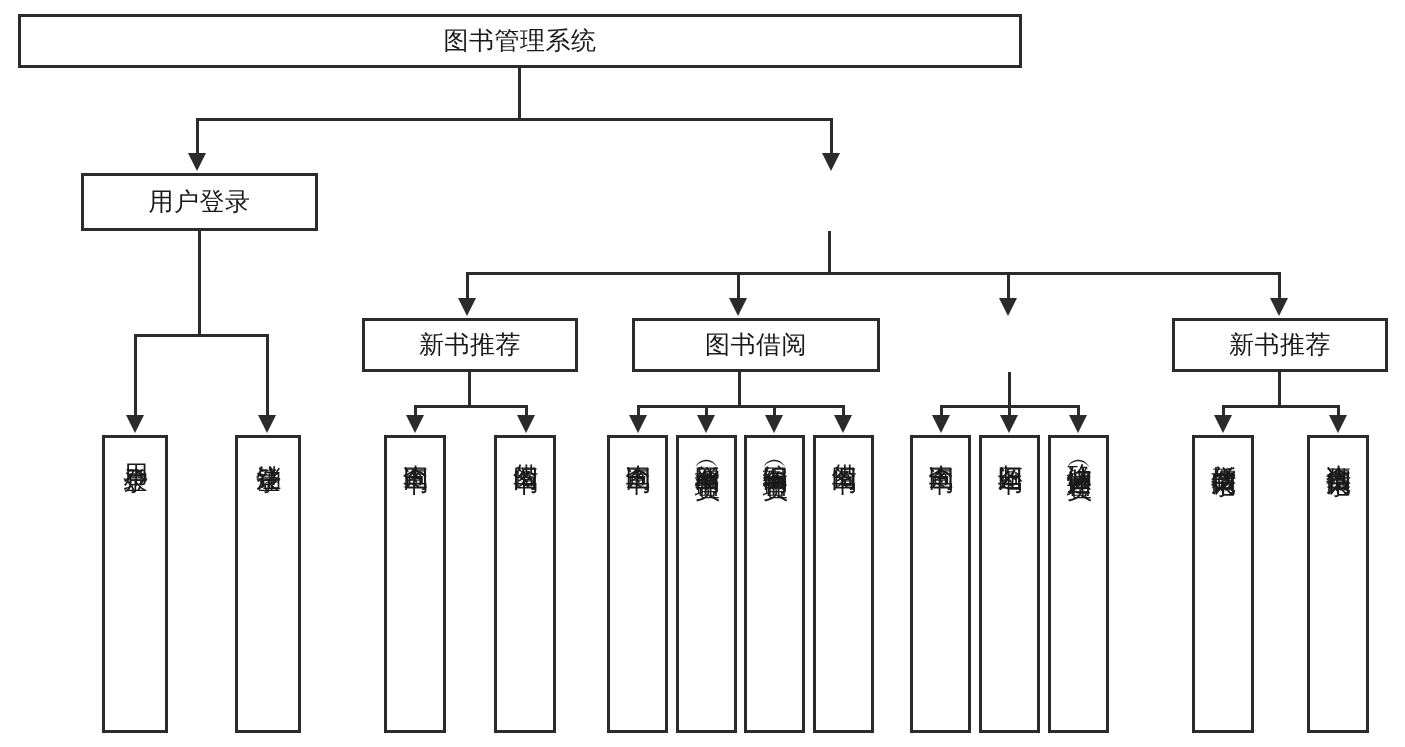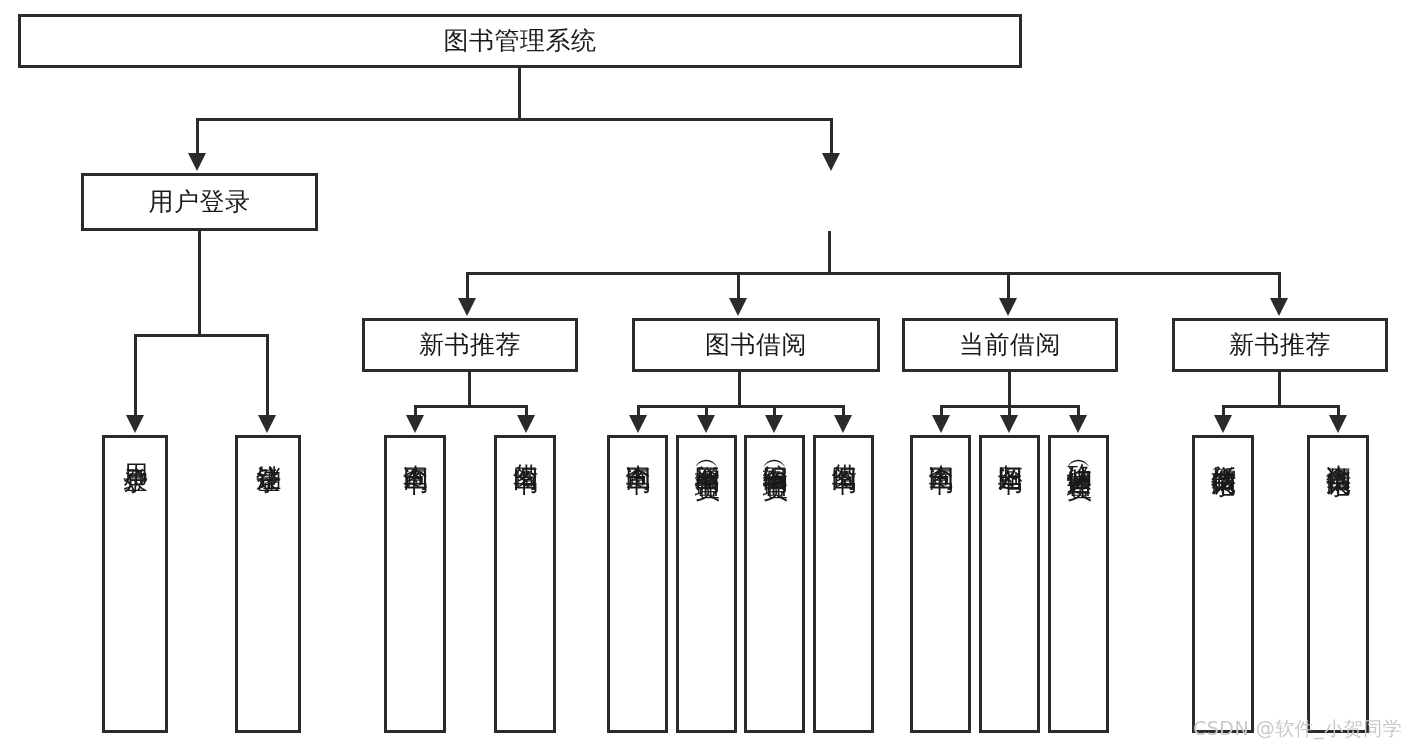--- a/index.html
+++ b/index.html
@@ -140,23 +140,20 @@
   <div class="arrow" style="left:999px; top:298px;"></div>
 
   <div class="vline" style="left:1278px; top:272px; width:3px; height:28px;"></div>
   <div class="arrow" style="left:1270px; top:298px;"></div>
 
   <div class="node horiz" style="left:362px; top:318px; width:216px; height:54px;">
     <span class="node-label">新书推荐</span>
   </div>
   <div class="node horiz" style="left:632px; top:318px; width:248px; height:54px;">
     <span class="node-label">图书借阅</span>
-  </div>
-  <div class="node horiz" style="left:902px; top:318px; width:216px; height:54px;">
-    <span class="node-label">当前借阅</span>
   </div>
   <div class="node horiz" style="left:1172px; top:318px; width:216px; height:54px;">
     <span class="node-label">新书推荐</span>
   </div>
 
   <div class="vline" style="left:468px; top:372px; width:3px; height:33px;"></div>
   <div class="hline" style="left:414px; top:405px; width:114px; height:3px;"></div>
   <div class="vline" style="left:414px; top:405px; width:3px; height:12px;"></div>
   <div class="arrow" style="left:406px; top:415px;"></div>
   <div class="vline" style="left:525px; top:405px; width:3px; height:12px;"></div>
@@ -226,15 +223,14 @@
     <span class="node-label">确认归还（管理员）</span>
   </div>
 
   <div class="node vert mid" style="left:1192px; top:435px; width:62px; height:298px;">
     <span class="node-label">新增借阅记录</span>
   </div>
   <div class="node vert mid" style="left:1307px; top:435px; width:62px; height:298px;">
     <span class="node-label">查询借阅记录</span>
   </div>
 
-  <div class="watermark" style="left:1193px; top:716px;">CSDN @软件_小贺同学</div>
 
 </div>
 
 </body></html>

